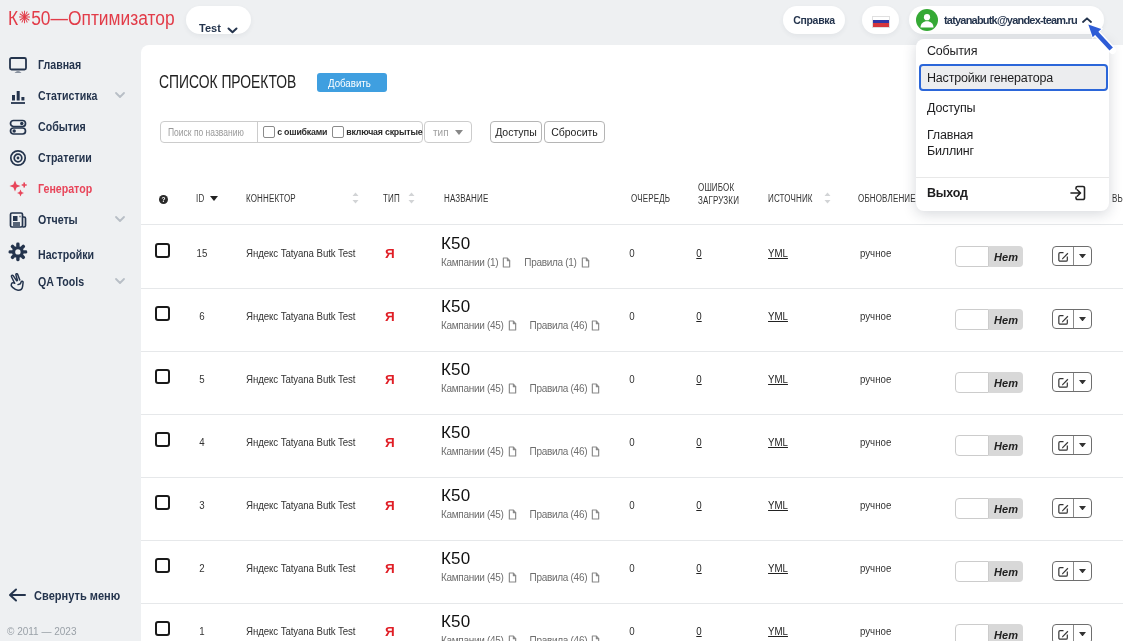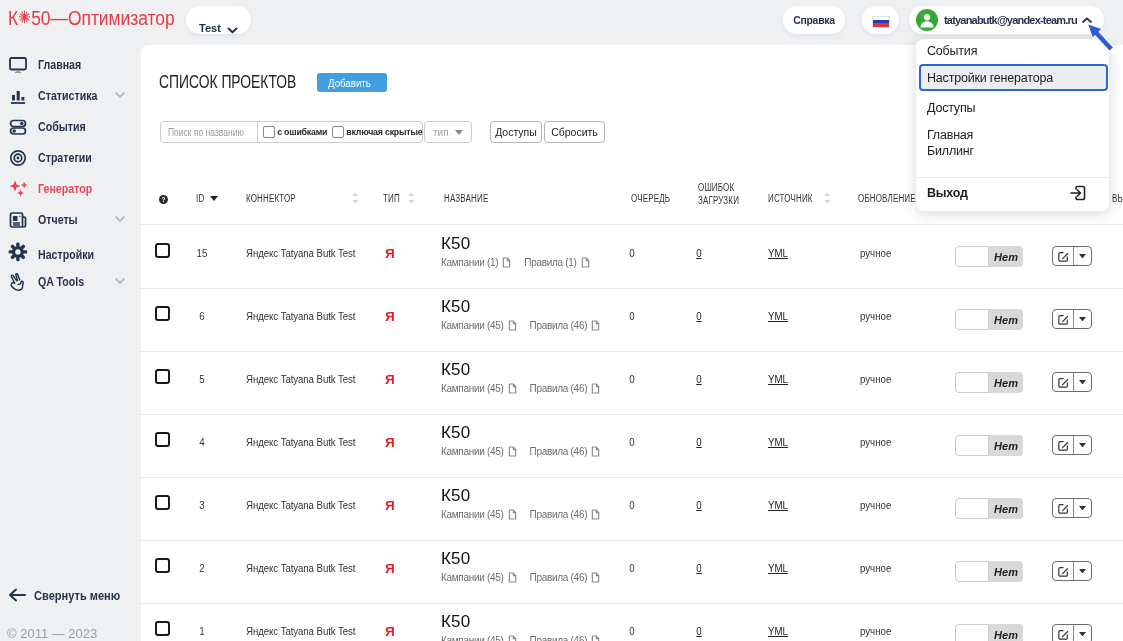--- a/index.html
+++ b/index.html
@@ -182,21 +182,21 @@
 <svg class="chev" style="top:277px;" viewBox="0 0 12 8">
     <path d="M2 2 L6 6 L10 2" fill="none" stroke="#b8bec6" stroke-width="1.8" stroke-linecap="round" stroke-linejoin="round"></path>
   </svg>
 
 <div class="nav" style="top:584px; font-size:13px;">
   <svg width="18" height="14" viewBox="0 0 18 14" style="margin-right:8px;">
       <path d="M8 1.5 L2 7 L8 12.5 M2.5 7 H17" fill="none" stroke="#24344d" stroke-width="2" stroke-linecap="round" stroke-linejoin="round"></path>
     </svg>
   <span class="t">Свернуть меню</span>
 </div>
-<div class="abs" style="left:7px; top:626px; font-size:13px; color:#9aa1a8;">© 2011 — 2023</div>
+<div class="abs" style="left:7px; top:626px; font-size:10px; color:#9aa1a8;">© 2011 — 2023</div>
 
 <div class="main"></div>
 <div class="h1">СПИСОК ПРОЕКТОВ</div>
 <div class="btn-add">
     <span class="sqz" style="transform:scaleX(0.88);">Добавить</span>
   </div>
 
 <div class="fgroup">
   <div class="fsearch">
       <span class="sqz">Поиск по названию</span>

